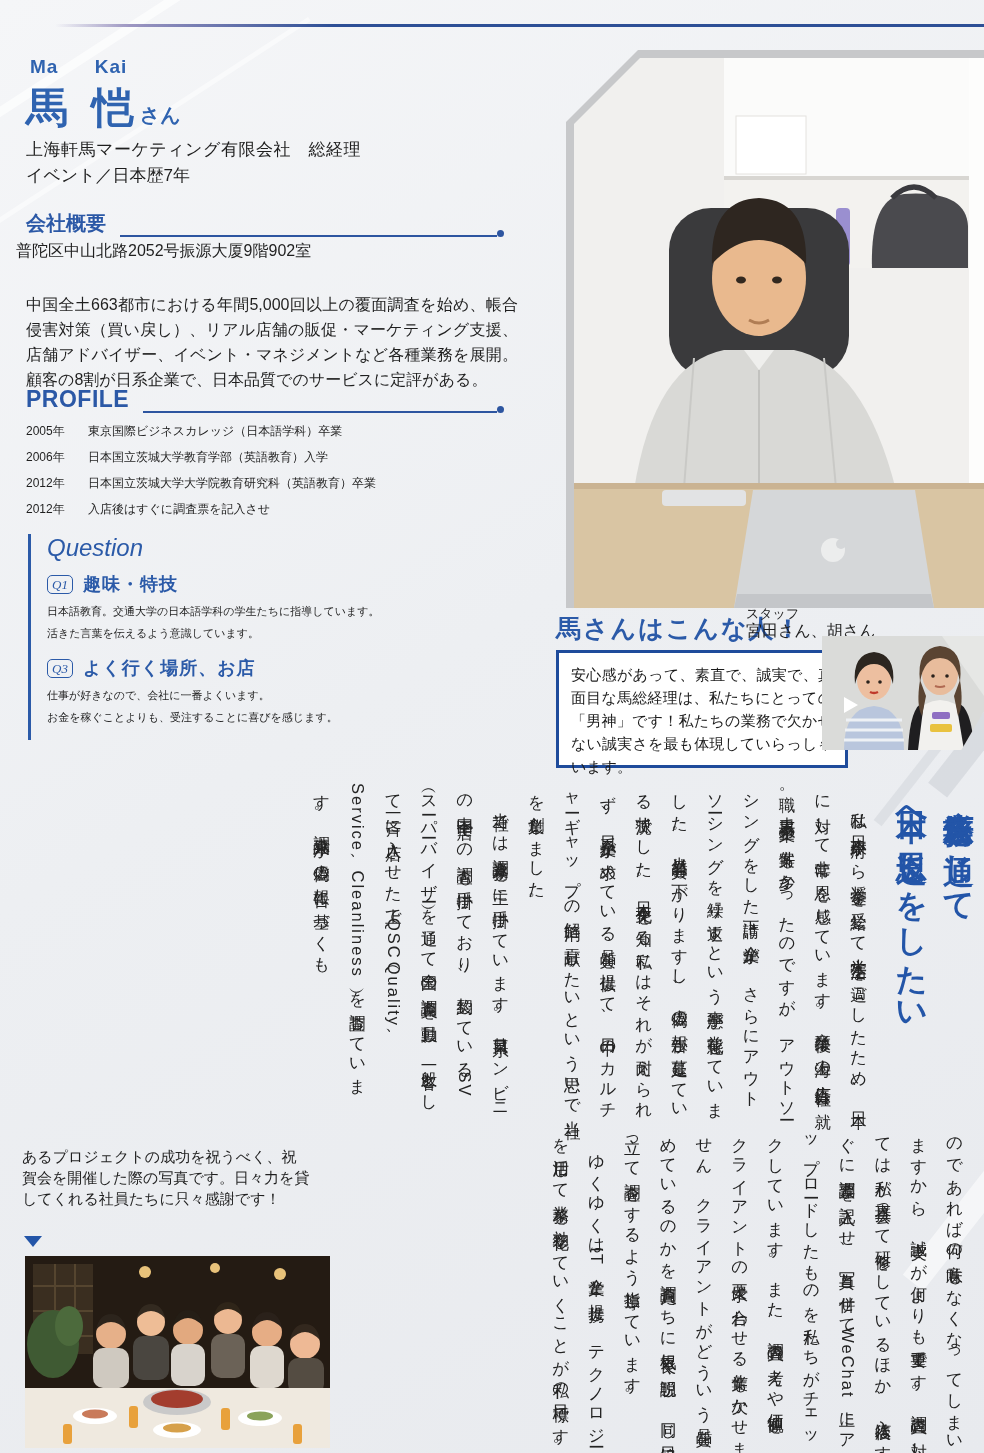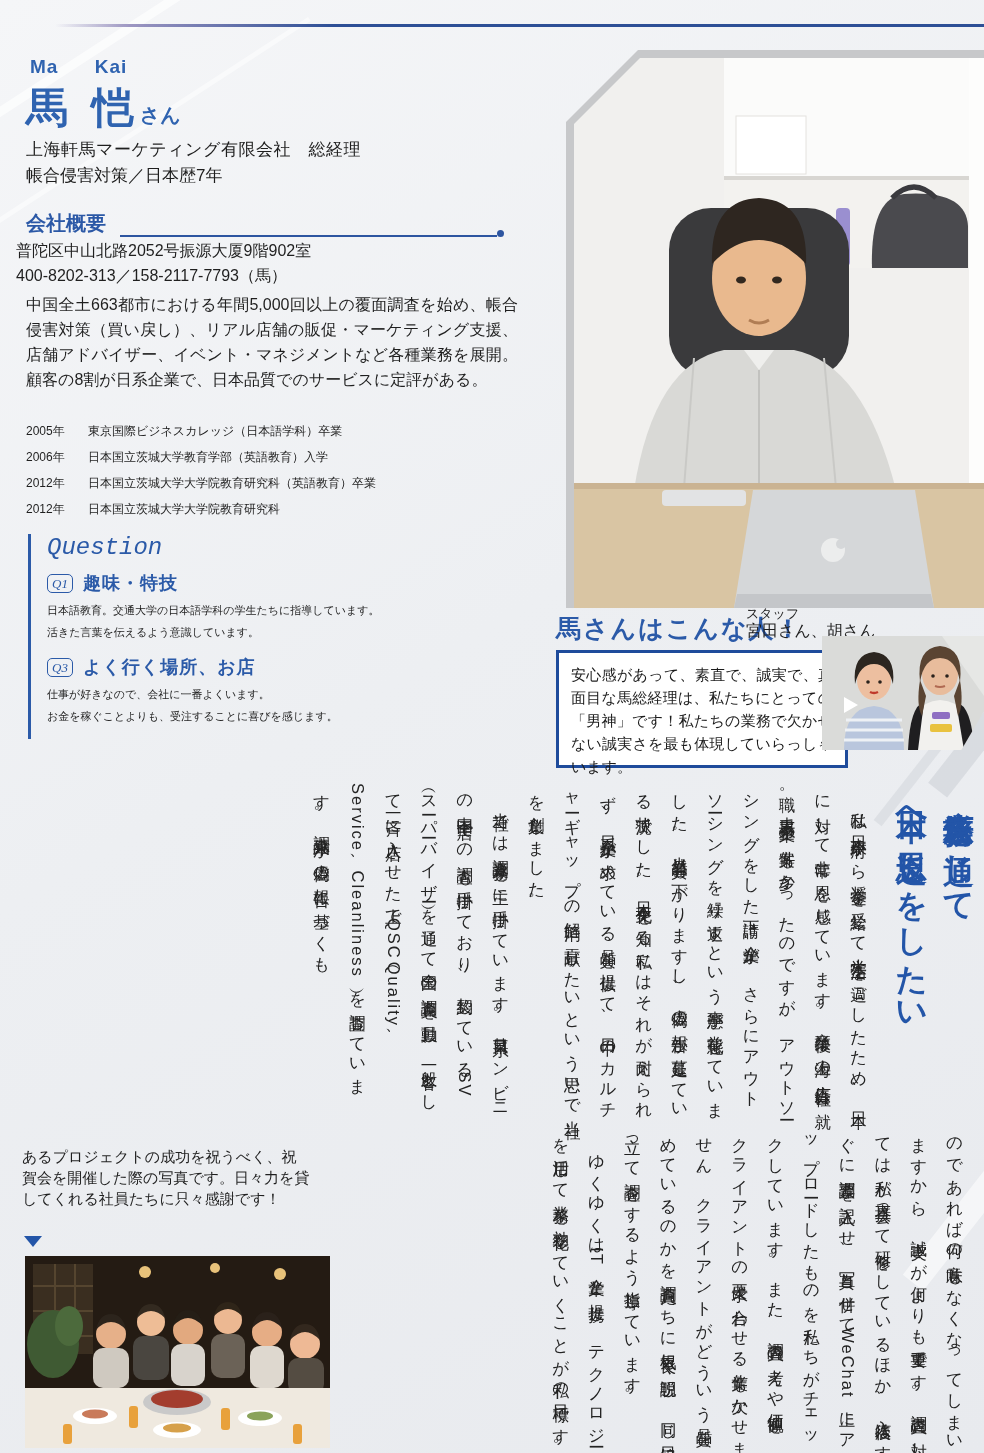--- a/index.html
+++ b/index.html
@@ -30,21 +30,21 @@
   .company-row .sec-head{font-size:20px;}
   .addr{position:absolute;left:16px;top:238px;font-size:16px;line-height:25px;color:#1f1f1f;}
   .desc{position:absolute;left:26px;top:292px;width:492px;font-size:16px;line-height:25px;color:#1f1f1f;text-align:justify;}
   .profile-row{left:26px;top:386px;}
   .profile-row .sec-head{font-size:23px;letter-spacing:.5px;}
   .profile-list{position:absolute;left:26px;top:418px;font-size:12px;line-height:26px;color:#1f1f1f;}
   .profile-item{display:flex;}
   .profile-year{width:62px;flex:0 0 auto;}
   
   .qa-block{position:absolute;left:28px;top:534px;width:480px;border-left:3px solid #2b5aa8;padding-left:16px;}
-  .qa-heading{font-family:Liberation Mono, monospace;font-style:italic;font-size:24px;color:#2b5aa8;margin-bottom:10px;}
+  .qa-heading{font-family:Liberation Sans, sans-serif;font-style:italic;font-size:24px;color:#2b5aa8;margin-bottom:10px;}
   .qa-item{margin-bottom:12px;}
   .qa-q-row{display:flex;align-items:center;margin-bottom:4px;}
   .qa-badge{border:1.5px solid #2b5aa8;border-radius:5px;padding:0 4px;font-family:"Liberation Serif","DejaVu Serif",serif;
             font-style:italic;font-size:13px;color:#2b5aa8;margin-right:10px;line-height:17px;}
   .qa-q{font-size:18px;font-weight:bold;color:#2b5aa8;letter-spacing:1px;}
   .qa-a{font-size:11px;line-height:22px;color:#1f1f1f;white-space:pre-line;}
   
   .photo-frame{position:absolute;left:566px;top:50px;width:418px;height:558px;background:#c7c8ca;
                clip-path:polygon(72px 0,100% 0,100% 100%,0 100%,0 72px);}
   .photo-inner{position:absolute;left:8px;top:8px;width:410px;height:550px;overflow:hidden;
@@ -88,49 +88,53 @@
   <div class="streak s3"></div>
   <div class="streak s4"></div>
   <div class="streak s5"></div>
   <div class="topline"></div>
 
   <div class="furigana">Ma Kai</div>
   <div class="name-row">
     <span class="name-main">馬 恺</span><span class="name-suffix">さん</span>
   </div>
   <div class="company-title">上海軒馬マーケティング有限会社　総経理</div>
-  <div class="origin">帳合侵害対策／日本歴7年</div>
+  <div class="origin">イベント／日本歴7年</div>
 
   <div class="sec-head-row company-row">
     <span class="sec-head">会社概要</span>
     <span class="rule"></span>
     <span class="dot"></span>
   </div>
   <div class="addr">
     <div>普陀区中山北路2052号振源大厦9階902室</div>
-    <div>400-8202-313／158-2117-7793（馬）</div>
   </div>
   <div class="desc">中国全土663都市における年間5,000回以上の覆面調査を始め、帳合侵害対策（買い戻し）、リアル店舗の販促・マーケティング支援、店舗アドバイザー、イベント・マネジメントなど各種業務を展開。顧客の8割が日系企業で、日本品質でのサービスに定評がある。</div>
 
+  <div class="sec-head-row profile-row">
+    <span class="sec-head">PROFILE</span>
+    <span class="rule"></span>
+    <span class="dot"></span>
+  </div>
   <div class="profile-list">
     <div class="profile-item">
       <span class="profile-year">2005年</span>
       <span>東京国際ビジネスカレッジ（日本語学科）卒業</span>
     </div>
     <div class="profile-item">
       <span class="profile-year">2006年</span>
       <span>日本国立茨城大学教育学部（英語教育）入学</span>
     </div>
     <div class="profile-item">
       <span class="profile-year">2012年</span>
       <span>日本国立茨城大学大学院教育研究科（英語教育）卒業</span>
     </div>
     <div class="profile-item">
       <span class="profile-year">2012年</span>
-      <span>日本国立茨城大学大学院教育研究科</span>
+      <span>入店後はすぐに調査票を記入させ</span>
     </div>
   </div>
 
   <div class="qa-block">
     <div class="qa-heading">Question</div>
     <div class="qa-item">
       <div class="qa-q-row">
         <span class="qa-badge">Q1</span>
         <span class="qa-q">趣味・特技</span>
       </div>

